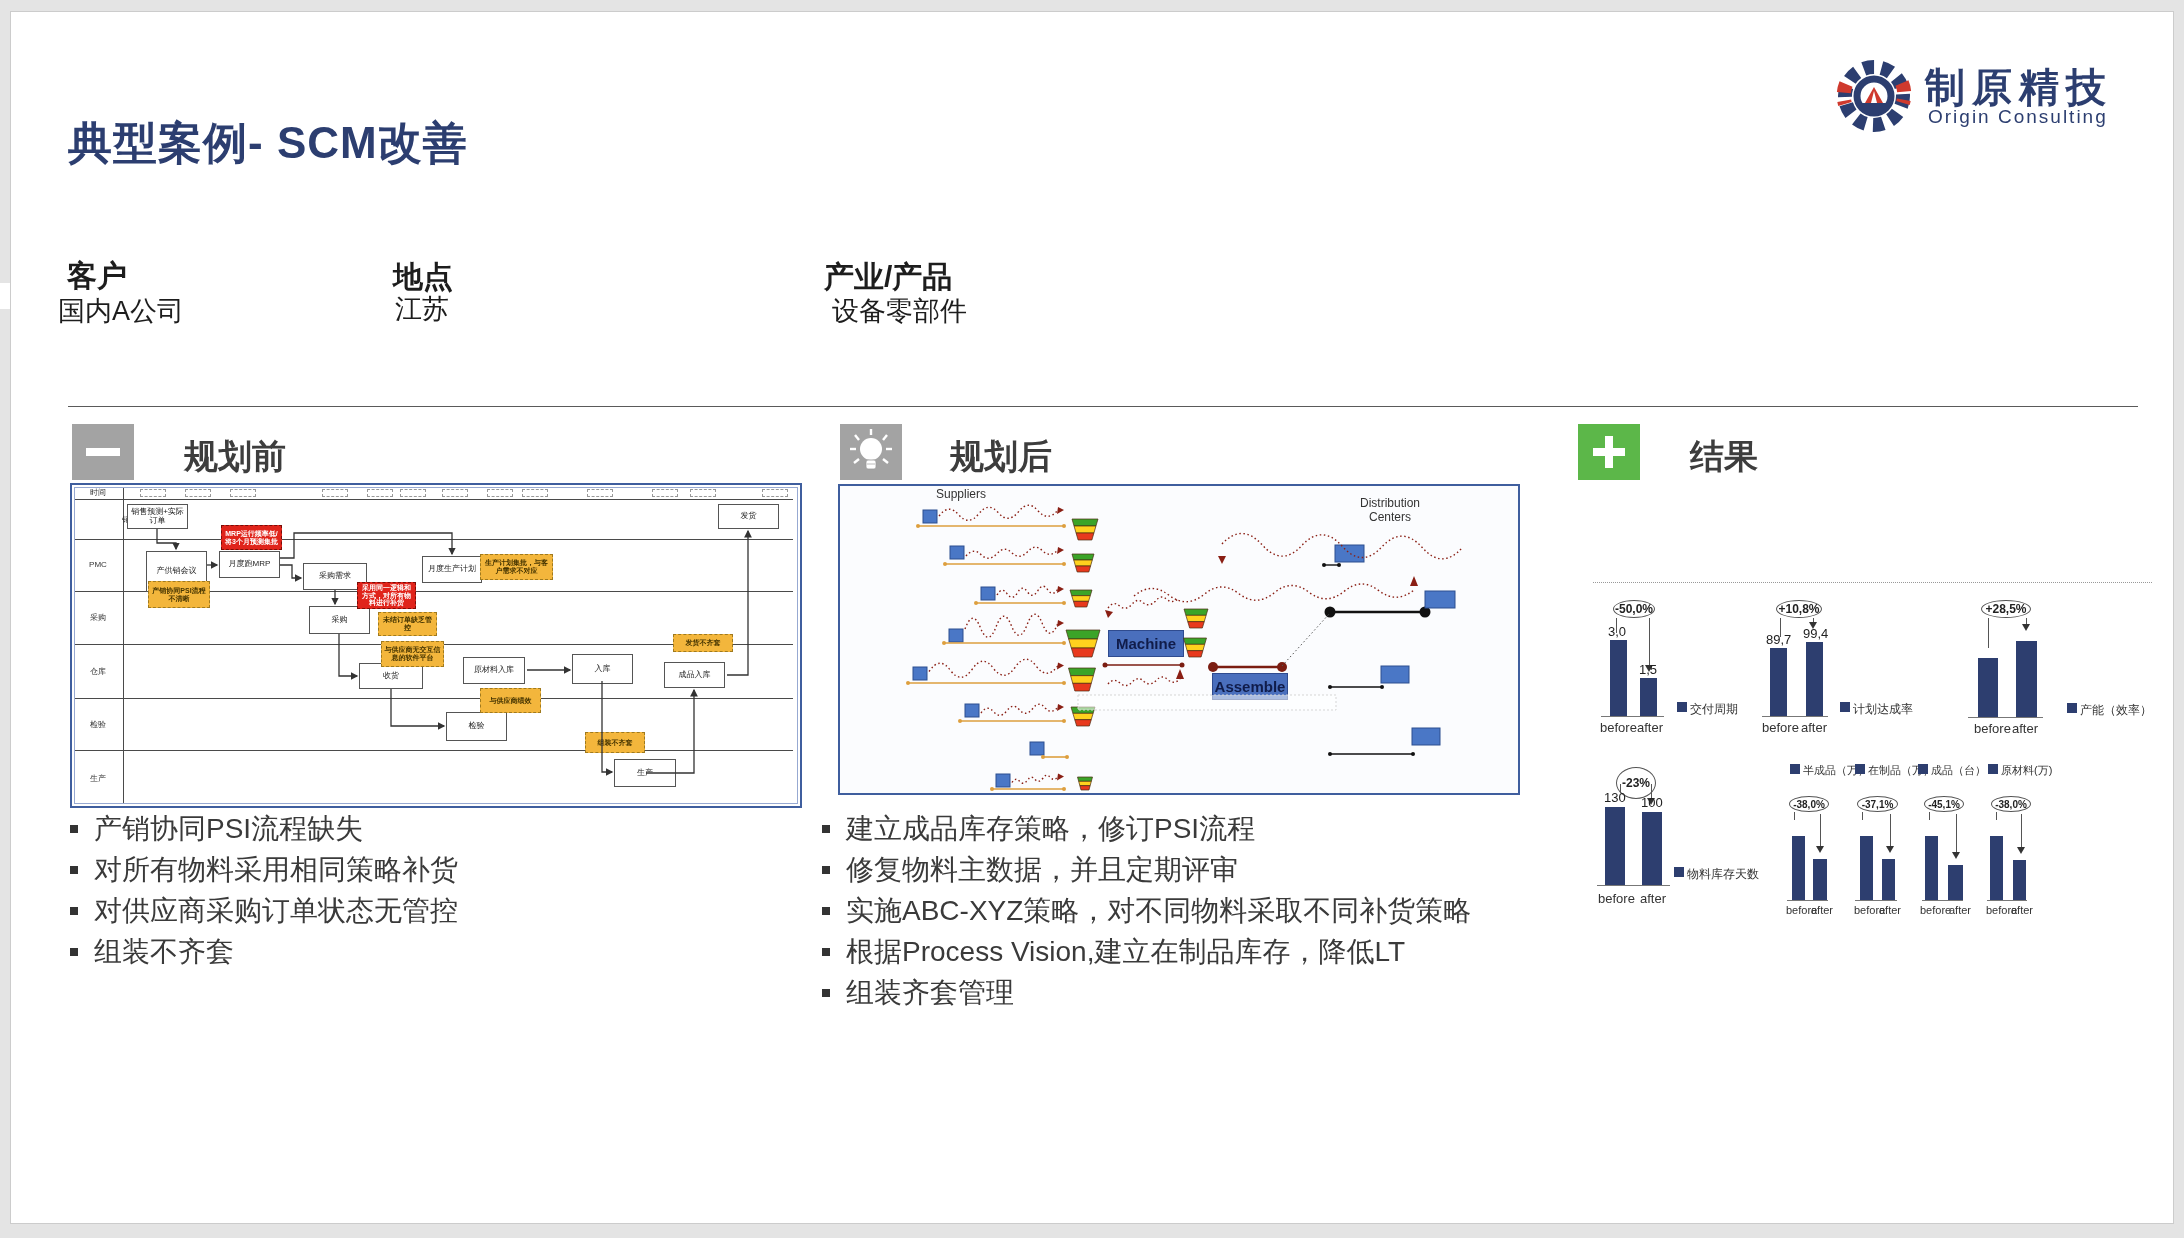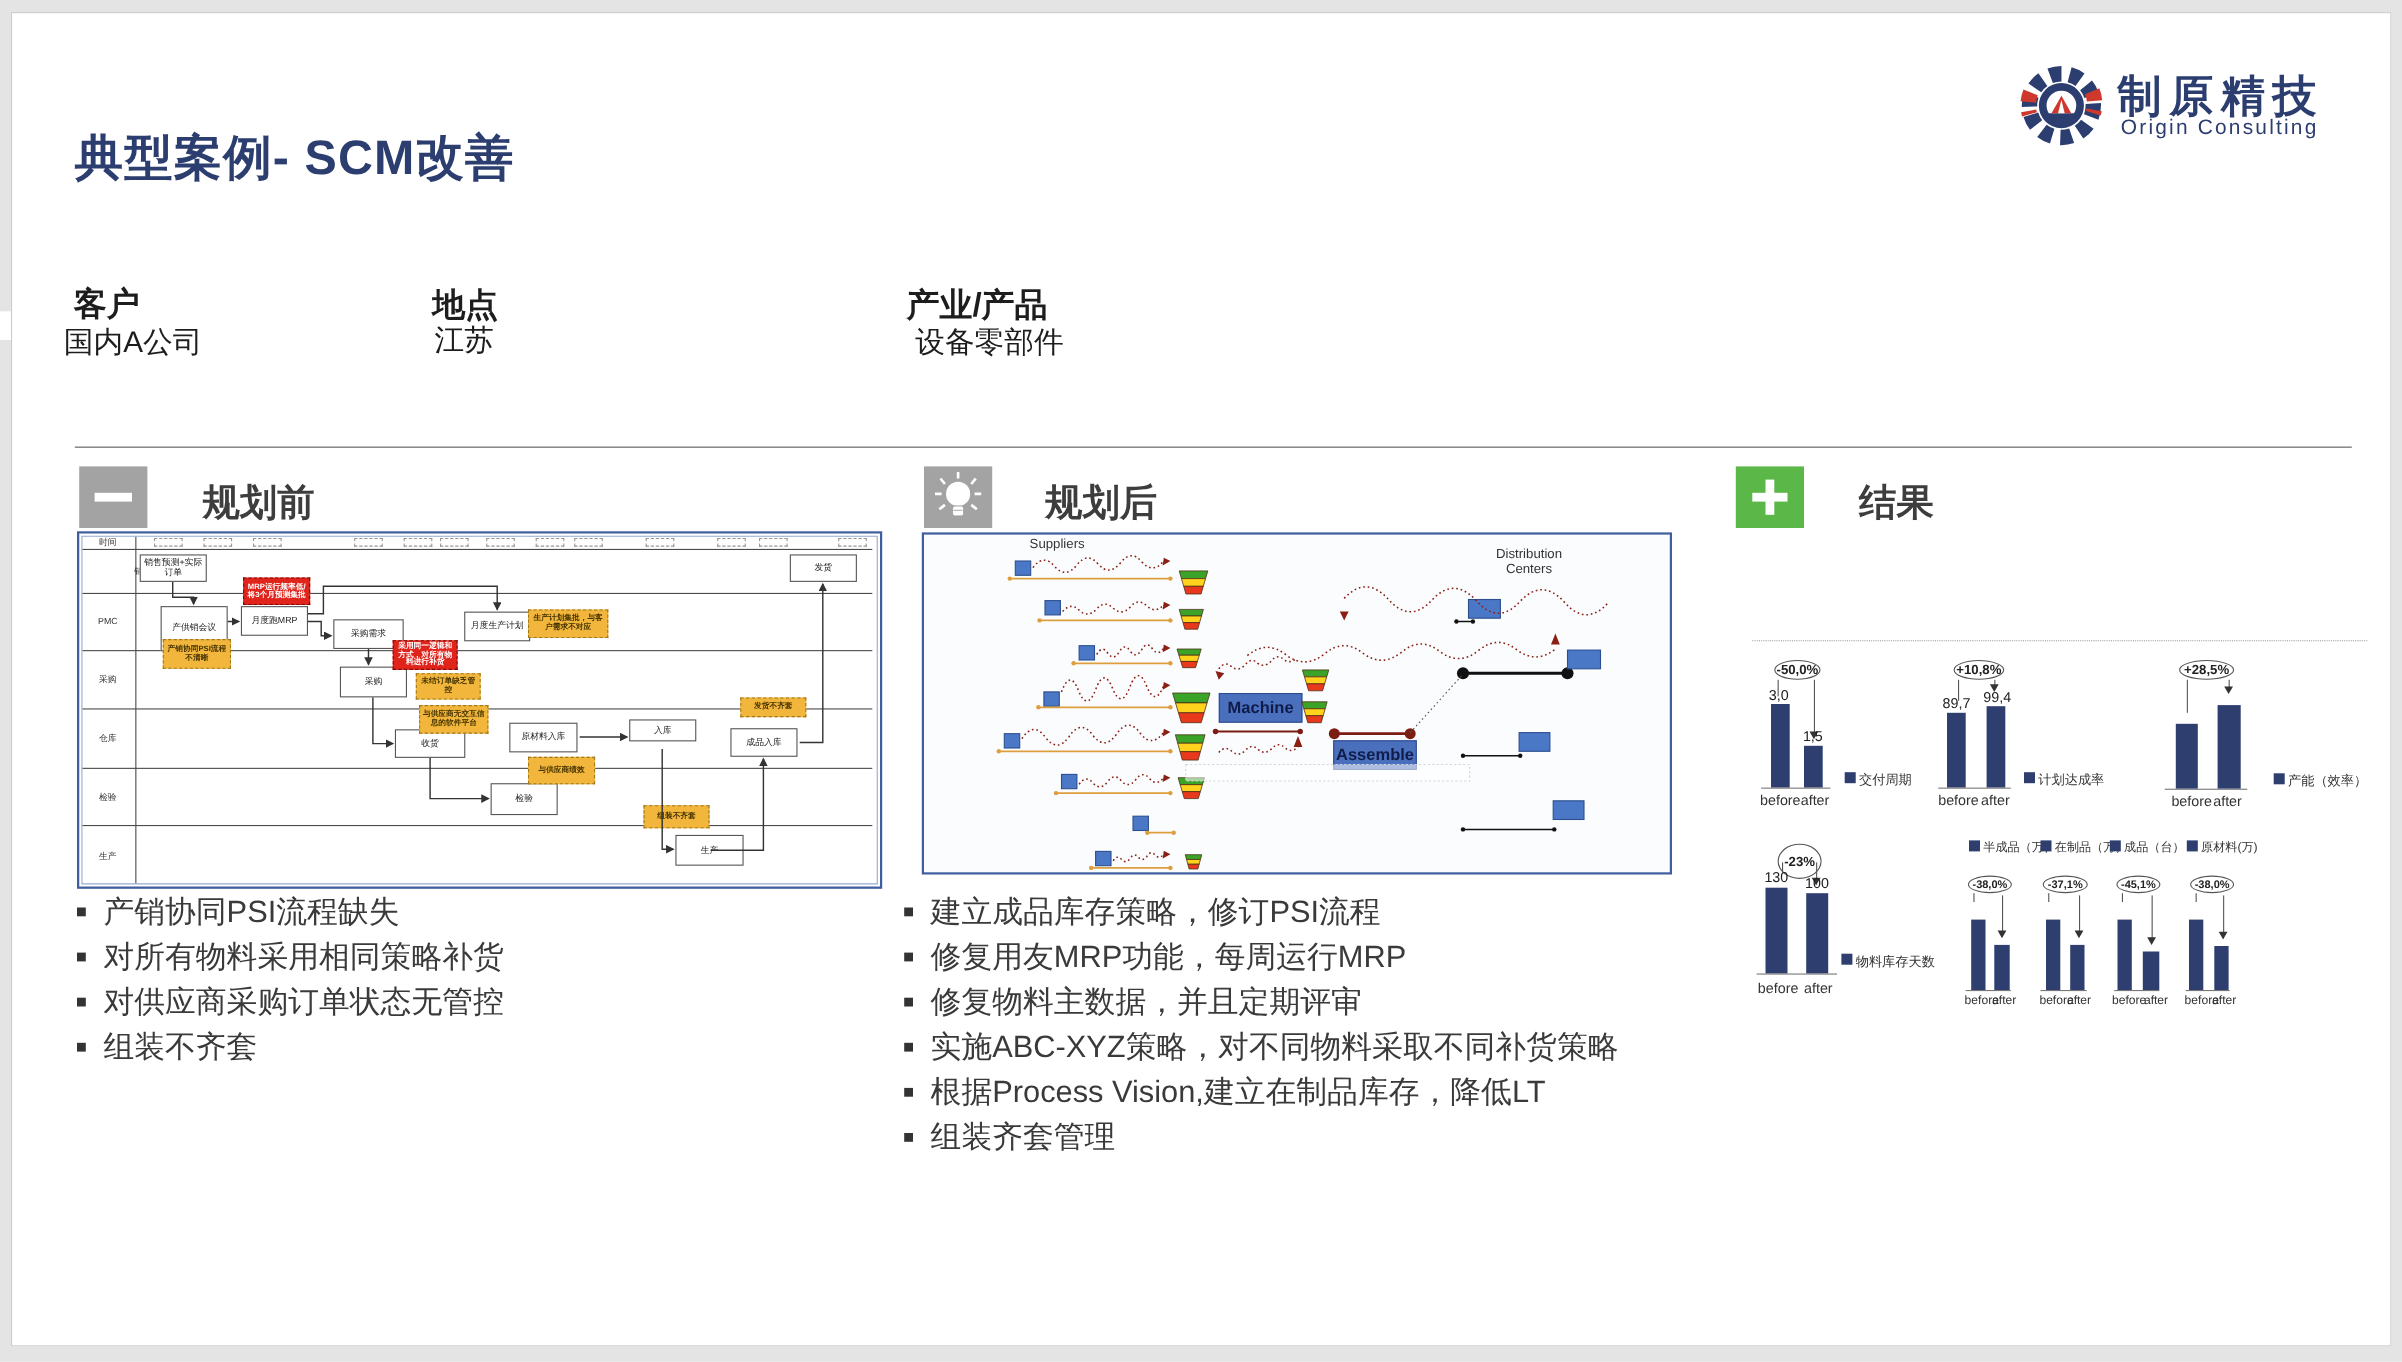--- a/index.html
+++ b/index.html
@@ -140,21 +140,21 @@
       <div class="fc-tl" style="left: 690px;"></div>
       <div class="fc-box fc-w" style="left: 55px; top: 19px; width: 61px; height: 25px;">销售预测+实际订单</div>
       <div class="fc-box fc-w" style="left: 646px; top: 19px; width: 61px; height: 25px;">发货</div>
       <div class="fc-box fc-w" style="left: 74px; top: 66px; width: 61px; height: 41px;">产供销会议</div>
       <div class="fc-box fc-w" style="left: 147px; top: 66px; width: 61px; height: 27px;">月度跑MRP</div>
       <div class="fc-box fc-w" style="left: 231px; top: 78px; width: 64px; height: 27px;">采购需求</div>
       <div class="fc-box fc-w" style="left: 350px; top: 71px; width: 60px; height: 27px;">月度生产计划</div>
       <div class="fc-box fc-w" style="left: 237px; top: 121px; width: 61px; height: 28px;">采购</div>
       <div class="fc-box fc-w" style="left: 287px; top: 178px; width: 64px; height: 26px;">收货</div>
       <div class="fc-box fc-w" style="left: 391px; top: 172px; width: 62px; height: 27px;">原材料入库</div>
-      <div class="fc-box fc-w" style="left: 500px; top: 169px; width: 61px; height: 20px;">入库</div>
+      <div class="fc-box fc-w" style="left: 500px; top: 169px; width: 61px; height: 30px;">入库</div>
       <div class="fc-box fc-w" style="left: 592px; top: 177px; width: 61px; height: 26px;">成品入库</div>
       <div class="fc-box fc-w" style="left: 374px; top: 227px; width: 61px; height: 29px;">检验</div>
       <div class="fc-box fc-w" style="left: 542px; top: 274px; width: 62px; height: 28px;">生产</div>
       <div class="fc-box fc-r" style="left: 149px; top: 40px; width: 61px; height: 25px;">MRP运行频率低/将3个月预测集批</div>
       <div class="fc-box fc-r" style="left: 285px; top: 97px; width: 59px; height: 27px;">采用同一逻辑和方式，对所有物料进行补货</div>
       <div class="fc-box fc-y" style="left: 76px; top: 96px; width: 62px; height: 27px;">产销协同PSI流程不清晰</div>
       <div class="fc-box fc-y" style="left: 408px; top: 69px; width: 73px; height: 26px;">生产计划集批，与客户需求不对应</div>
       <div class="fc-box fc-y" style="left: 306px; top: 127px; width: 59px; height: 24px;">未结订单缺乏管控</div>
       <div class="fc-box fc-y" style="left: 309px; top: 156px; width: 63px; height: 26px;">与供应商无交互信息的软件平台</div>
       <div class="fc-box fc-y" style="left: 408px; top: 203px; width: 61px; height: 25px;">与供应商绩效</div>
@@ -297,21 +297,20 @@
     </div>
 
   <ul class="bullets" id="before-list" style="left:70px;top:808px">
       <li>产销协同PSI流程缺失</li>
       <li>对所有物料采用相同策略补货</li>
       <li>对供应商采购订单状态无管控</li>
       <li>组装不齐套</li>
     </ul>
   <ul class="bullets" id="after-list" style="left:822px;top:808px">
       <li>建立成品库存策略，修订PSI流程</li>
-      <li>修复用友MRP功能，每周运行MRP</li>
       <li>修复物料主数据，并且定期评审</li>
       <li>实施ABC-XYZ策略，对不同物料采取不同补货策略</li>
       <li>根据Process Vision,建立在制品库存，降低LT</li>
       <li>组装齐套管理</li>
     </ul>
 
   <div class="layer" id="results">
       <div class="dotline" style="left: 1593px; top: 582px; width: 559px;"></div>
       <div class="oval" style="left: 1613px; top: 600px; width: 42px; height: 18px; font-size: 12px;">-50,0%</div>
       <div class="vline" style="left: 1616px; top: 618px; height: 15px;"></div>

